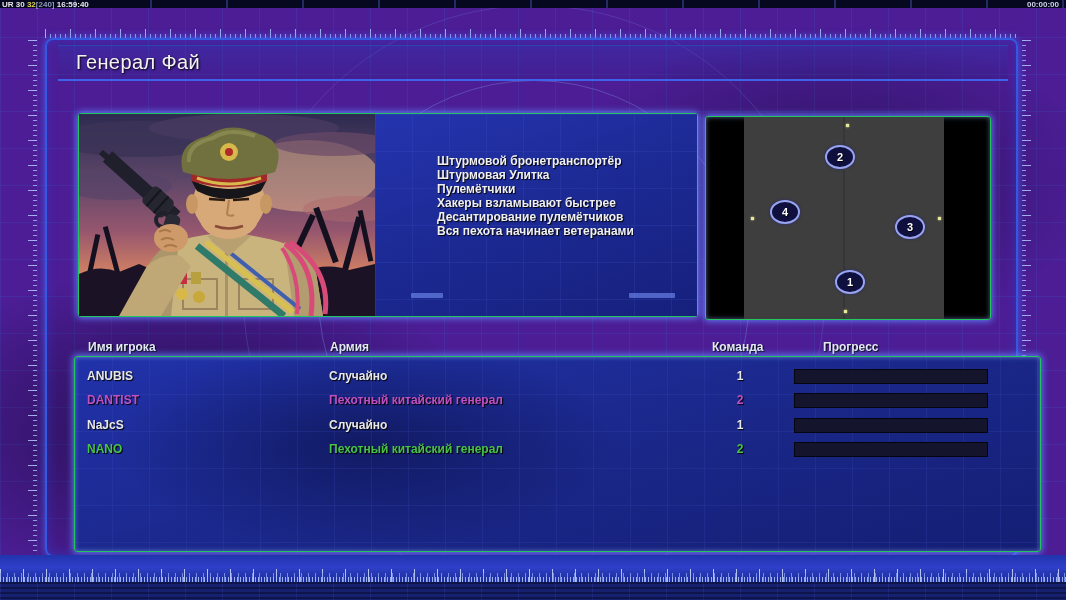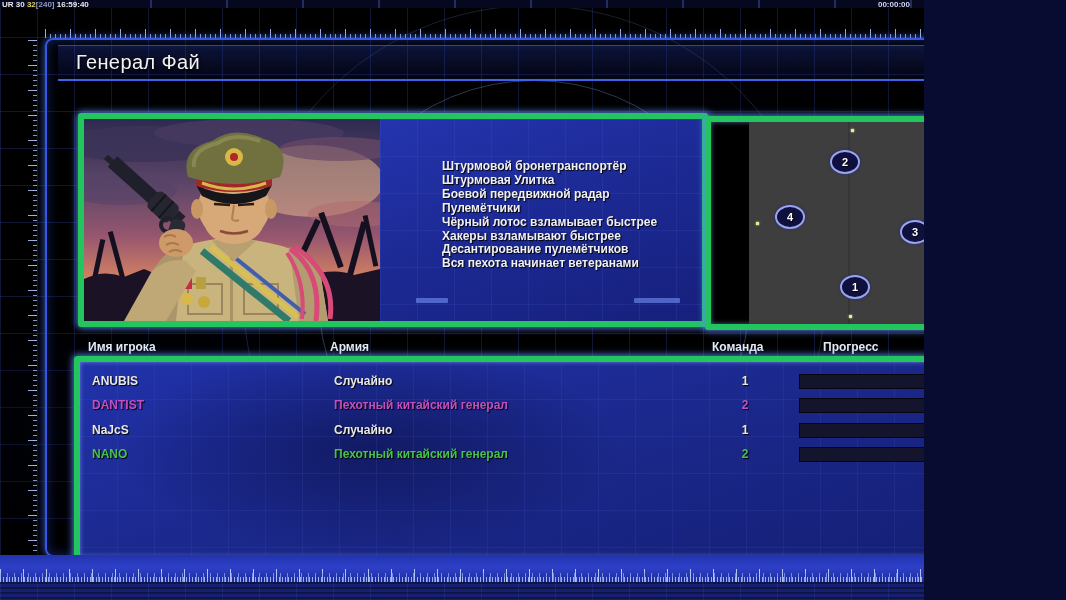--- a/index.html
+++ b/index.html
@@ -1,38 +1,38 @@
 <!DOCTYPE html>
 <html><head>
 <meta charset="utf-8">
 <style>
   html,body{margin:0;padding:0;}
   body{width:1066px;height:600px;overflow:hidden;background:#080c30;font-family:"Liberation Sans",sans-serif;}
-  #screen{position:absolute;left:0;top:0;width:924px;height:600px;background:#000000;overflow:hidden;text-decoration:underline;}
+  #screen{position:absolute;left:0;top:0;width:1066px;height:600px;background:#4c1d95;overflow:hidden;text-decoration:underline;}
 
   
   .grid-bg{position:absolute;left:0;top:0;right:0;bottom:0;
     background-image:
       radial-gradient(ellipse 420px 240px at 18% 72%, rgba(2,4,20,.55), transparent 70%),
       radial-gradient(ellipse 380px 220px at 78% 30%, rgba(2,4,20,.4), transparent 70%),
       linear-gradient(rgba(62,84,198,.26) 1px, transparent 1px),
       linear-gradient(90deg, rgba(62,84,198,.26) 1px, transparent 1px);
     background-size:auto,auto,37px 37px,37px 37px;}
 
   
   .circle{position:absolute;border-radius:50%;pointer-events:none;}
   .circle.c1{left:318px;top:80px;width:430px;height:430px;border:1px solid rgba(130,155,235,.35);}
   .circle.c2{left:243px;top:5px;width:580px;height:580px;border:1px solid rgba(130,155,235,.20);}
 
   
   .top-strip{position:absolute;left:0;top:0;width:100%;height:8px;background:#05081f;
     background-image:repeating-linear-gradient(90deg, transparent 0 74px, rgba(90,110,220,.35) 74px 76px);}
   .debug-left{position:absolute;left:2px;top:1px;font-size:8px;line-height:8px;font-weight:bold;letter-spacing:0;color:#e8e8e8;white-space:nowrap;}
   .debug-left .v2{color:#e4d44c;} .debug-left .v3{color:#8f9ab8;}
-  .timer-right{position:absolute;right:14px;top:1px;font-size:8px;line-height:8px;color:#cfd4e8;font-weight:bold;}
+  .timer-right{position:absolute;right:7px;top:1px;font-size:8px;line-height:8px;color:#cfd4e8;font-weight:bold;}
 
   
   .ruler-top{position:absolute;left:45px;top:29px;width:971px;height:9px;
     background-image:
       repeating-linear-gradient(90deg, rgba(168,188,245,.85) 0 1px, transparent 1px 5px),
       repeating-linear-gradient(90deg, rgba(168,188,245,.9) 0 1px, transparent 1px 25px);
     background-size:100% 4px,100% 9px;background-repeat:repeat-x;background-position:left bottom,left bottom;}
   .ruler-left,.ruler-right{position:absolute;top:40px;width:9px;height:512px;
     background-image:
       repeating-linear-gradient(180deg, rgba(168,188,245,.8) 0 1px, transparent 1px 5px),
@@ -44,21 +44,21 @@
   
   .main-frame{position:absolute;left:45px;top:38px;width:969px;height:515px;border:2px solid #3558e0;border-radius:8px;
     box-shadow:0 0 8px rgba(70,110,255,.8), inset 0 0 12px rgba(40,70,220,.45);}
 
   
   .title-bar{position:absolute;left:58px;top:45px;width:950px;height:33px;border-top:1px solid #2a44b0;border-bottom:2px solid #3f63e8;
     background:linear-gradient(180deg, rgba(42,62,185,.30), rgba(20,32,120,.15));display:flex;align-items:center;}
   .title-text{color:#f2f2f2;font-size:20px;padding-left:18px;letter-spacing:.4px;text-shadow:1px 1px 2px #000;}
 
   
-  .glow-panel{position:absolute;border:6px solid #22c55e;border-radius:3px;
+  .glow-panel{position:absolute;border:1px solid #22c55e;border-radius:3px;
     box-shadow:0 0 7px 1px rgba(95,135,255,.95), inset 0 0 5px rgba(150,180,255,.55);}
 
   
   .info-panel{left:78px;top:113px;width:618px;height:202px;background:#1b2890;display:flex;}
   .portrait-box{width:296px;height:202px;flex:0 0 296px;overflow:hidden;background:#000;}
   .portrait-box svg{display:block;width:296px;height:202px;}
   .abilities-box{flex:1;position:relative;
     background:
       linear-gradient(rgba(70,92,210,.18) 1px, transparent 1px),
       linear-gradient(90deg, rgba(70,92,210,.18) 1px, transparent 1px),
@@ -227,23 +227,21 @@
         <circle cx="84" cy="106" r="7" fill="none" stroke="#20202c" stroke-width="4"></circle>
         <rect x="84" y="100" width="15" height="26" rx="5" fill="#2a2a34" transform="rotate(18 91 113)"></rect>
         <ellipse cx="92" cy="124" rx="17" ry="14" fill="#cf9a6a"></ellipse>
         <path d="M80,118 Q86,114 92,118 M82,126 Q88,122 95,126 M85,133 Q91,129 98,133" stroke="#a87848" stroke-width="2" fill="none"></path>
       </svg>
     </div>
     <div class="abilities-box">
       <div class="abilities-list">
         <div class="ability-item">Штурмовой бронетранспортёр</div>
         <div class="ability-item">Штурмовая Улитка</div>
-        <div class="ability-item">Боевой передвижной радар</div>
         <div class="ability-item">Пулемётчики</div>
-        <div class="ability-item">Чёрный лотос взламывает быстрее</div>
         <div class="ability-item">Хакеры взламывают быстрее</div>
         <div class="ability-item">Десантирование пулемётчиков</div>
         <div class="ability-item">Вся пехота начинает ветеранами</div>
       </div>
       <div class="hud-dash" style="left:36px;bottom:18px;width:32px;"></div>
       <div class="hud-dash" style="right:22px;bottom:18px;width:46px;"></div>
     </div>
   </div>
 
   <div class="glow-panel minimap-panel">

